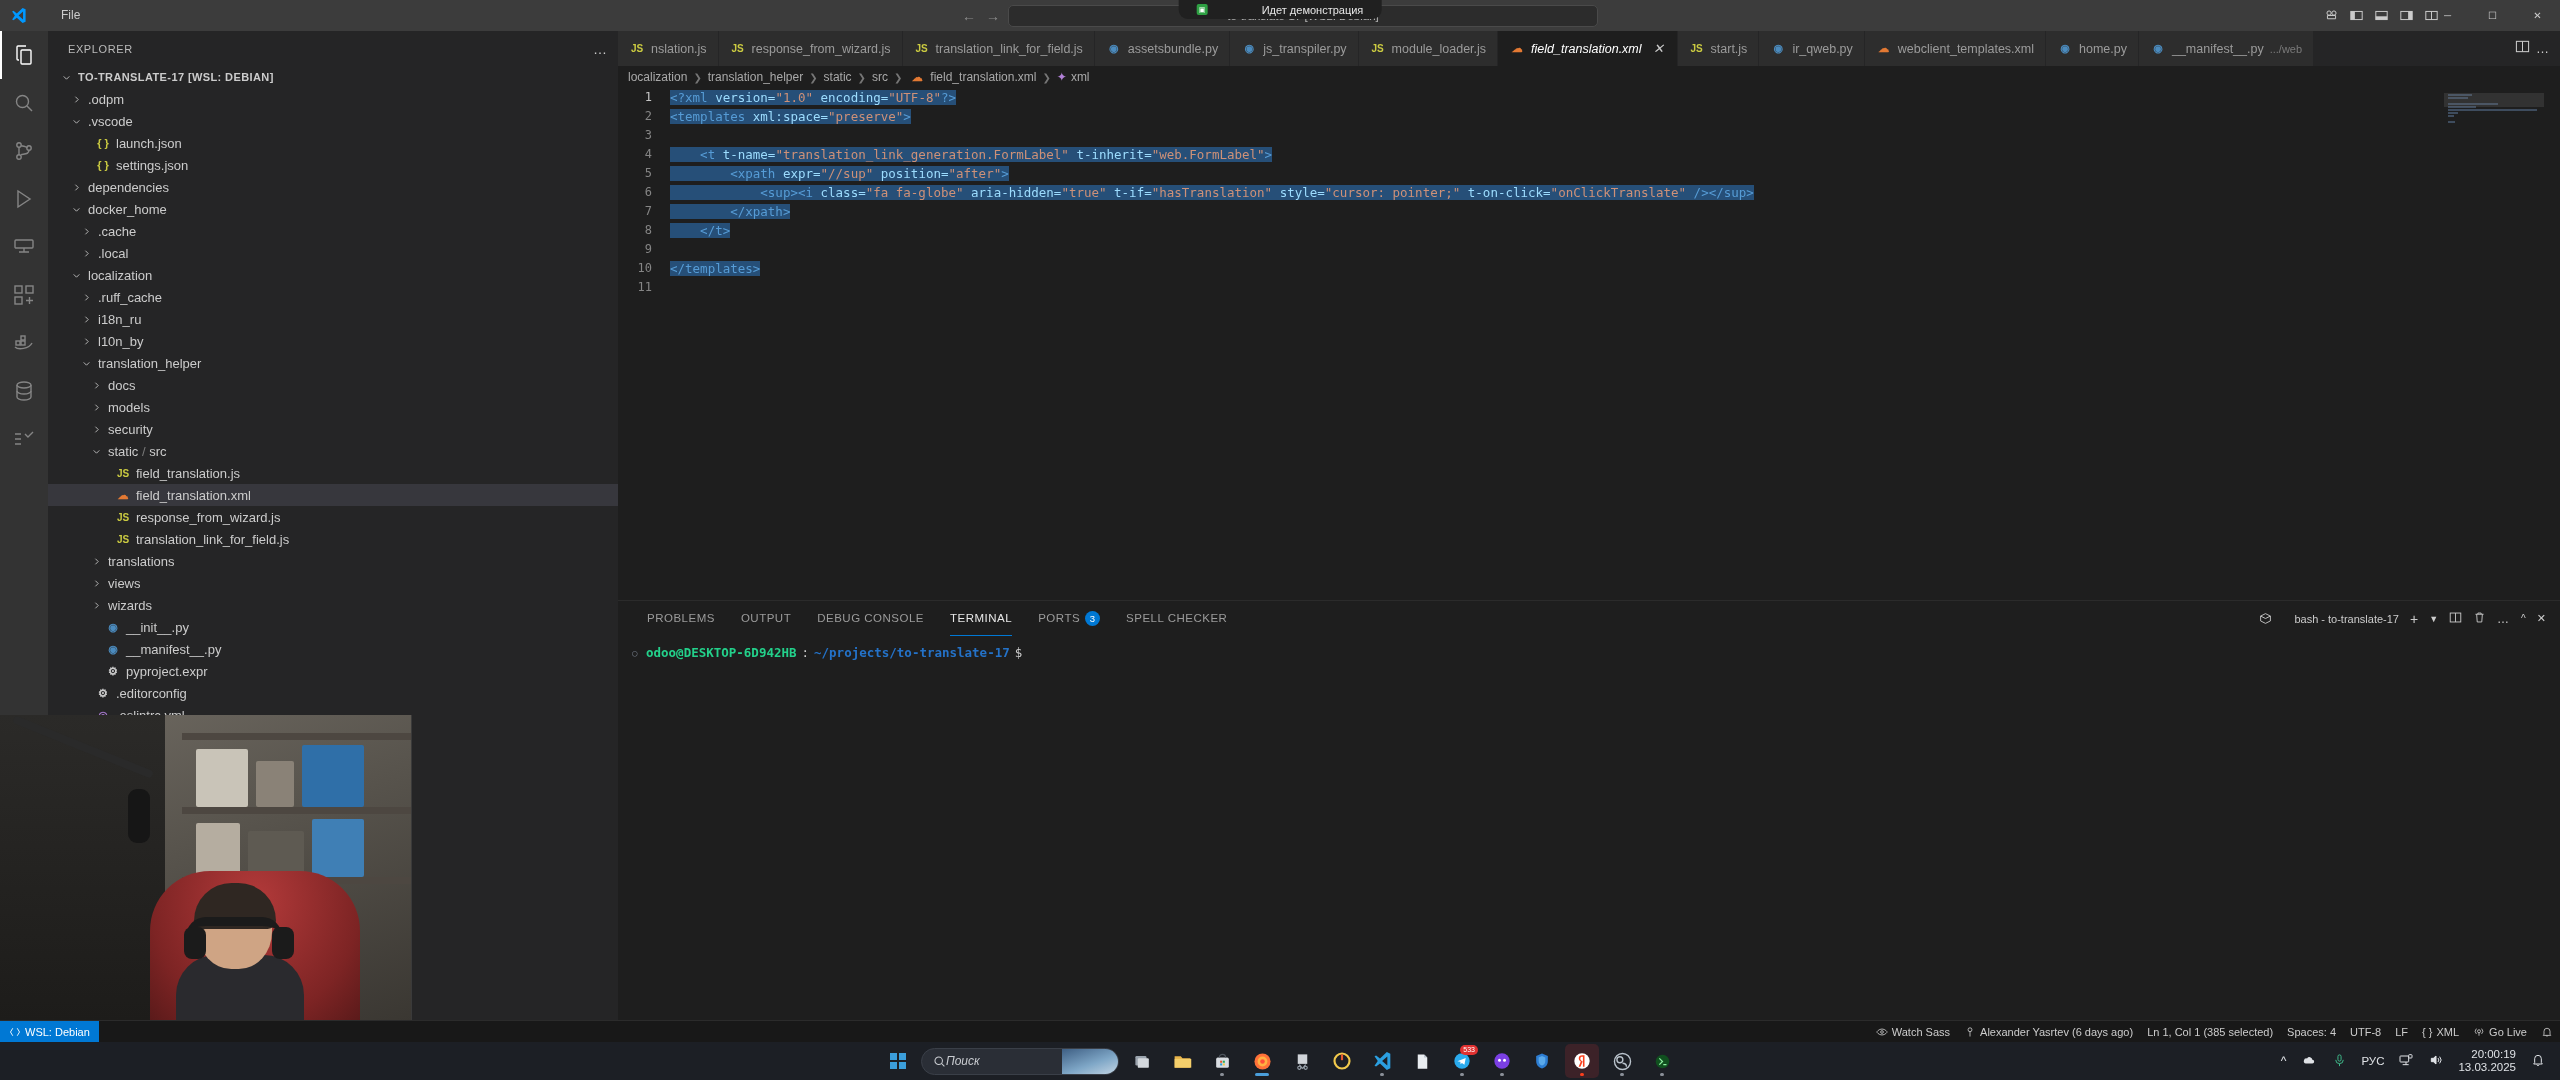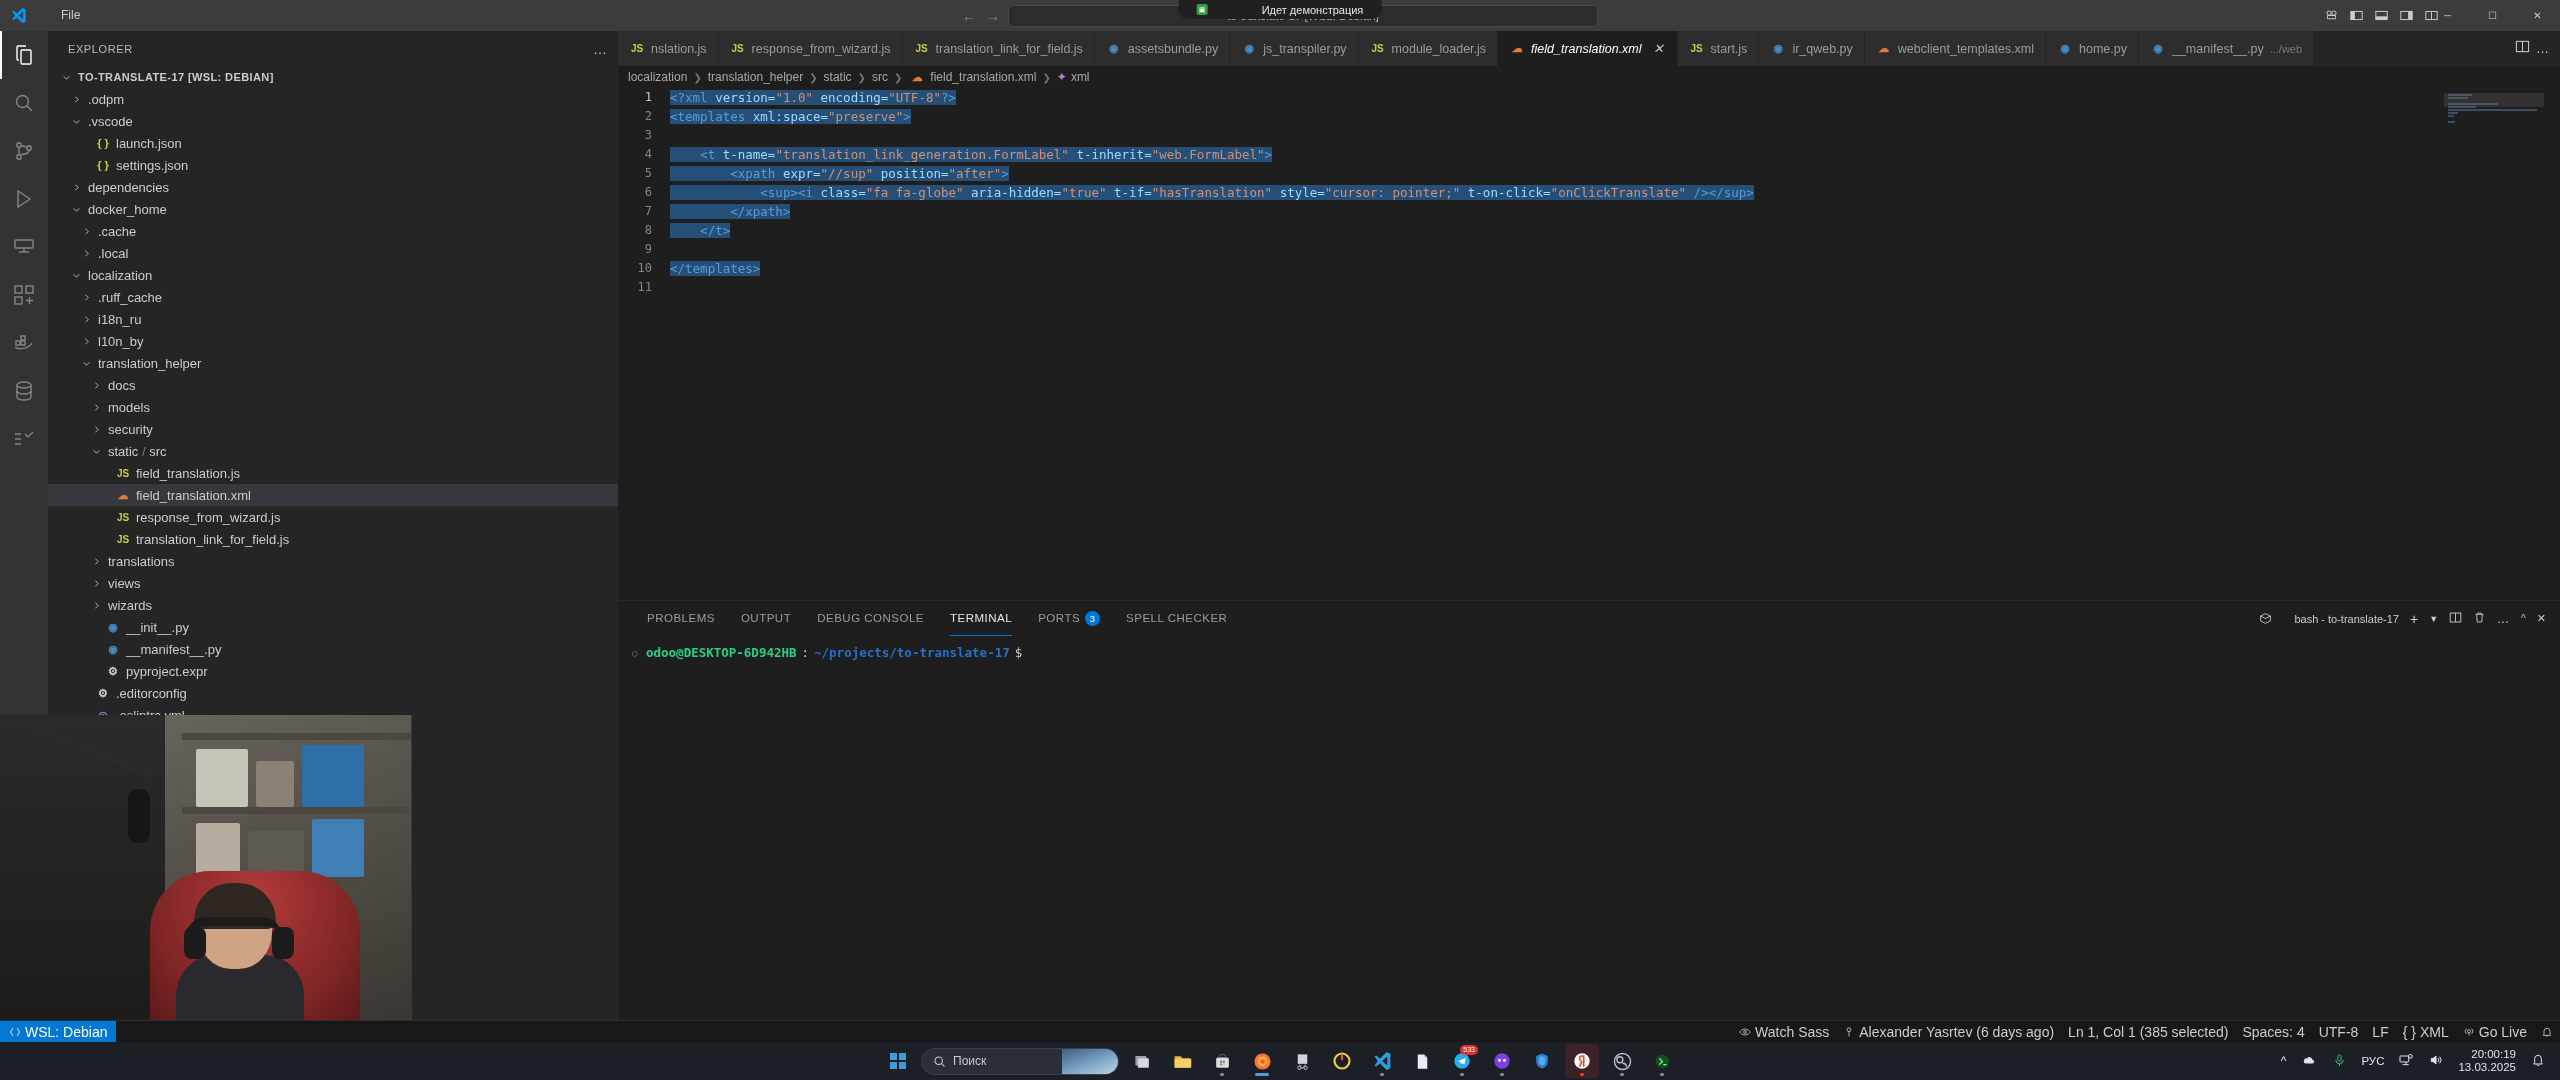--- a/index.html
+++ b/index.html
@@ -171,21 +171,21 @@
   .mic-arm { position:absolute; left:8px; top:28px; width:150px; height:8px;
     background:#2a2a2a; transform:rotate(22deg); border-radius:4px; }
   .mic-body { position:absolute; left:128px; top:74px; width:22px; height:54px;
     background:#161616; border-radius:9px; }
   .dark-panel { position:absolute; left:0; top:0; width:165px; height:306px;
     background:linear-gradient(180deg,#2b2a28,#1d1c1a); }
   .wc-divider { position:absolute; left:411px; top:0; width:1px; height:306px; background:#3a3a3a; }
 
   
   .statusbar { position:absolute; left:0; bottom:38px; width:2560px; height:22px;
-    background:#181818; display:flex; align-items:center; font-size:14px; color:#cccccc;
+    background:#181818; display:flex; align-items:center; font-size:11px; color:#cccccc;
     border-top:1px solid #2b2b2b; }
   .sbi { display:flex; align-items:center; gap:4px; padding:0 7px; height:22px; }
   .sb-remote { background:#0078d4 !important; color:#fff; padding:0 9px; }
   .sb-right { margin-left:auto; display:flex; align-items:center; }
   .sbi svg { width:12px; height:12px; }
 
   
   .taskbar { position:absolute; left:0; bottom:0; width:2560px; height:38px;
     background:#1c1f25; display:flex; align-items:center; }
   .tb-mid { position:absolute; left:50%; transform:translateX(-50%);
@@ -193,22 +193,22 @@
   .tbicon { width:34px; height:34px; display:flex; align-items:center; justify-content:center;
     border-radius:5px; position:relative; }
   .tbicon.act { background:#3c2228; }
   .tbdot { position:absolute; bottom:2px; left:50%; transform:translateX(-50%);
     width:4px; height:3px; border-radius:2px; background:#8a8f98; }
   .tbdot.wide { width:14px; background:#4a9eda; }
   .win-logo { display:grid; grid-template-columns:7px 7px; grid-template-rows:7px 7px;
     gap:2.5px; }
   .win-logo i { background:#3b9edb; display:block; }
   .searchbox { width:198px; height:27px; background:#2a2e36; border:1px solid #3a3f48;
-    border-radius:14px; display:flex; align-items:center; gap:7px; padding:0 11px;
-    color:#c9ccd1; font-size:12px; position:relative; overflow:hidden; }
+    border-radius:14px; display:flex; align-items:center; padding:0 11px;
+    color:#c9ccd1; font-size:12px; position:relative; overflow:hidden;font-style:italic; }
   .sb-pic { position:absolute; right:0; top:0; width:56px; height:27px;
     background:linear-gradient(160deg,#3e5f84,#7fa7c7 55%,#c9d9e6); }
   .tray { position:absolute; right:8px; display:flex; align-items:center; gap:14px;
     height:38px; color:#dfe2e6; font-size:11.5px; padding-right:6px; }
   .clock { text-align:right; line-height:13px; font-size:11.5px; }
   .tray svg { width:15px; height:15px; }
 </style>
 </head>
 <body>
 

